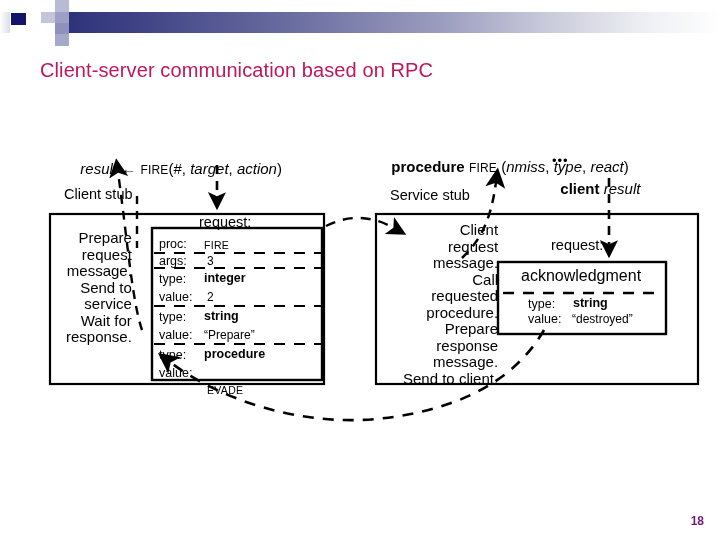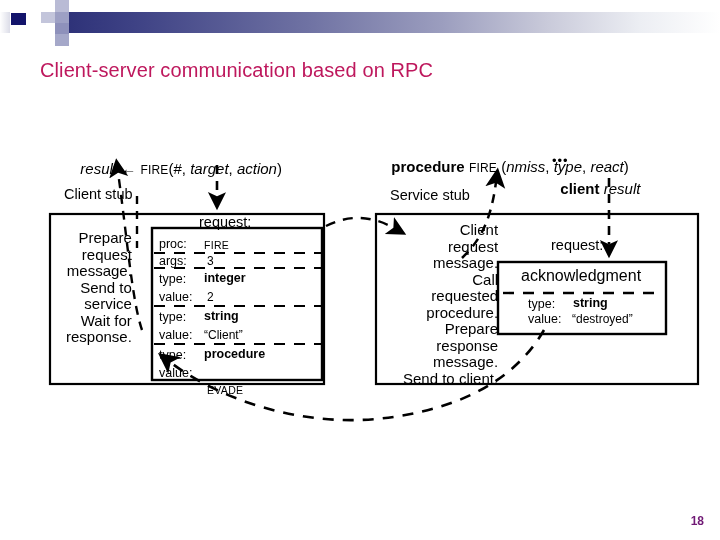--- a/index.html
+++ b/index.html
@@ -187,21 +187,21 @@
   <span class="k" style="left:159px; top:272px;">type:</span>
   <span class="v v-b" style="left:204px; top:271px;">integer</span>
 
   <span class="k" style="left:159px; top:290px;">value:</span>
   <span class="v v-n" style="left:207px; top:290px;">2</span>
 
   <span class="k" style="left:159px; top:310px;">type:</span>
   <span class="v v-b" style="left:204px; top:309px;">string</span>
 
   <span class="k" style="left:159px; top:328px;">value:</span>
-  <span class="v v-n" style="left:204px; top:328px;">“Client”</span>
+  <span class="v v-n" style="left:204px; top:328px;">“Prepare”</span>
 
   <span class="k" style="left:159px; top:348px;">type:</span>
   <span class="v v-b" style="left:204px; top:347px;">procedure</span>
 
   <span class="k" style="left:159px; top:366px;">value:</span>
   <span class="v v-sc" style="left:207px; top:368px;margin-top:16px;">EVADE</span>
 </div>
 
 <div class="dtext formula" style="left:383px; top:141px;">
   <span class="bld">procedure</span><span> </span><span class="sc">FIRE</span><span> </span><span>(</span><span class="ital">nmiss</span><span>,</span><span> </span><span class="ital">type</span><span>,</span><span> </span><span class="ital">react</span><span>)</span>

